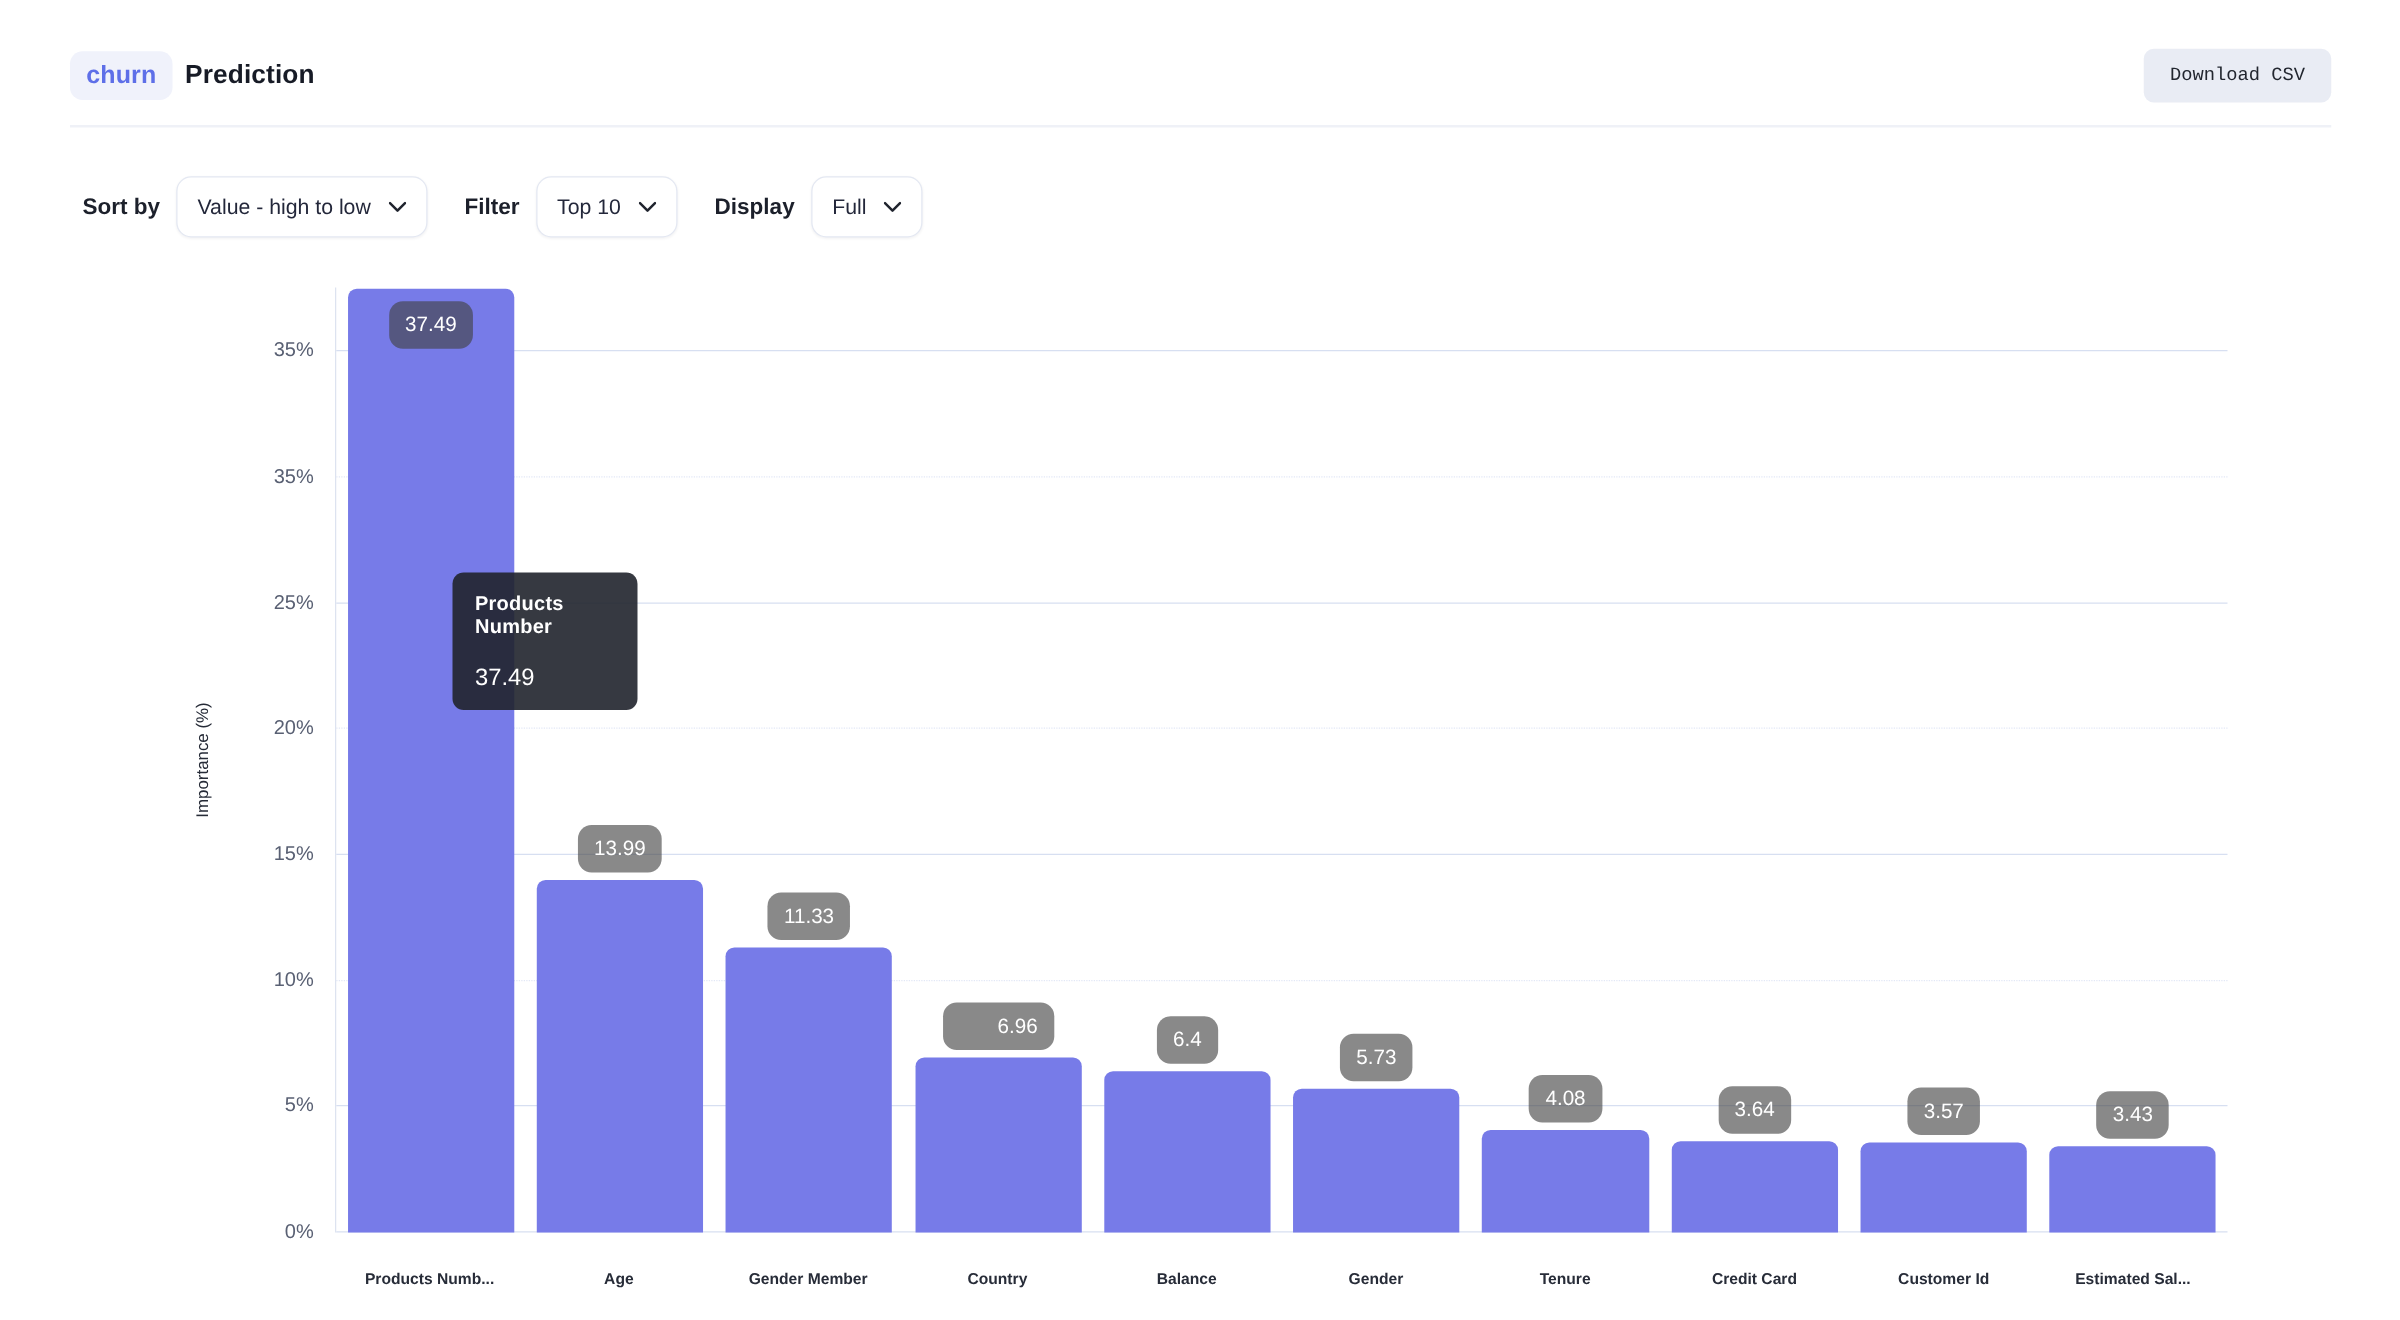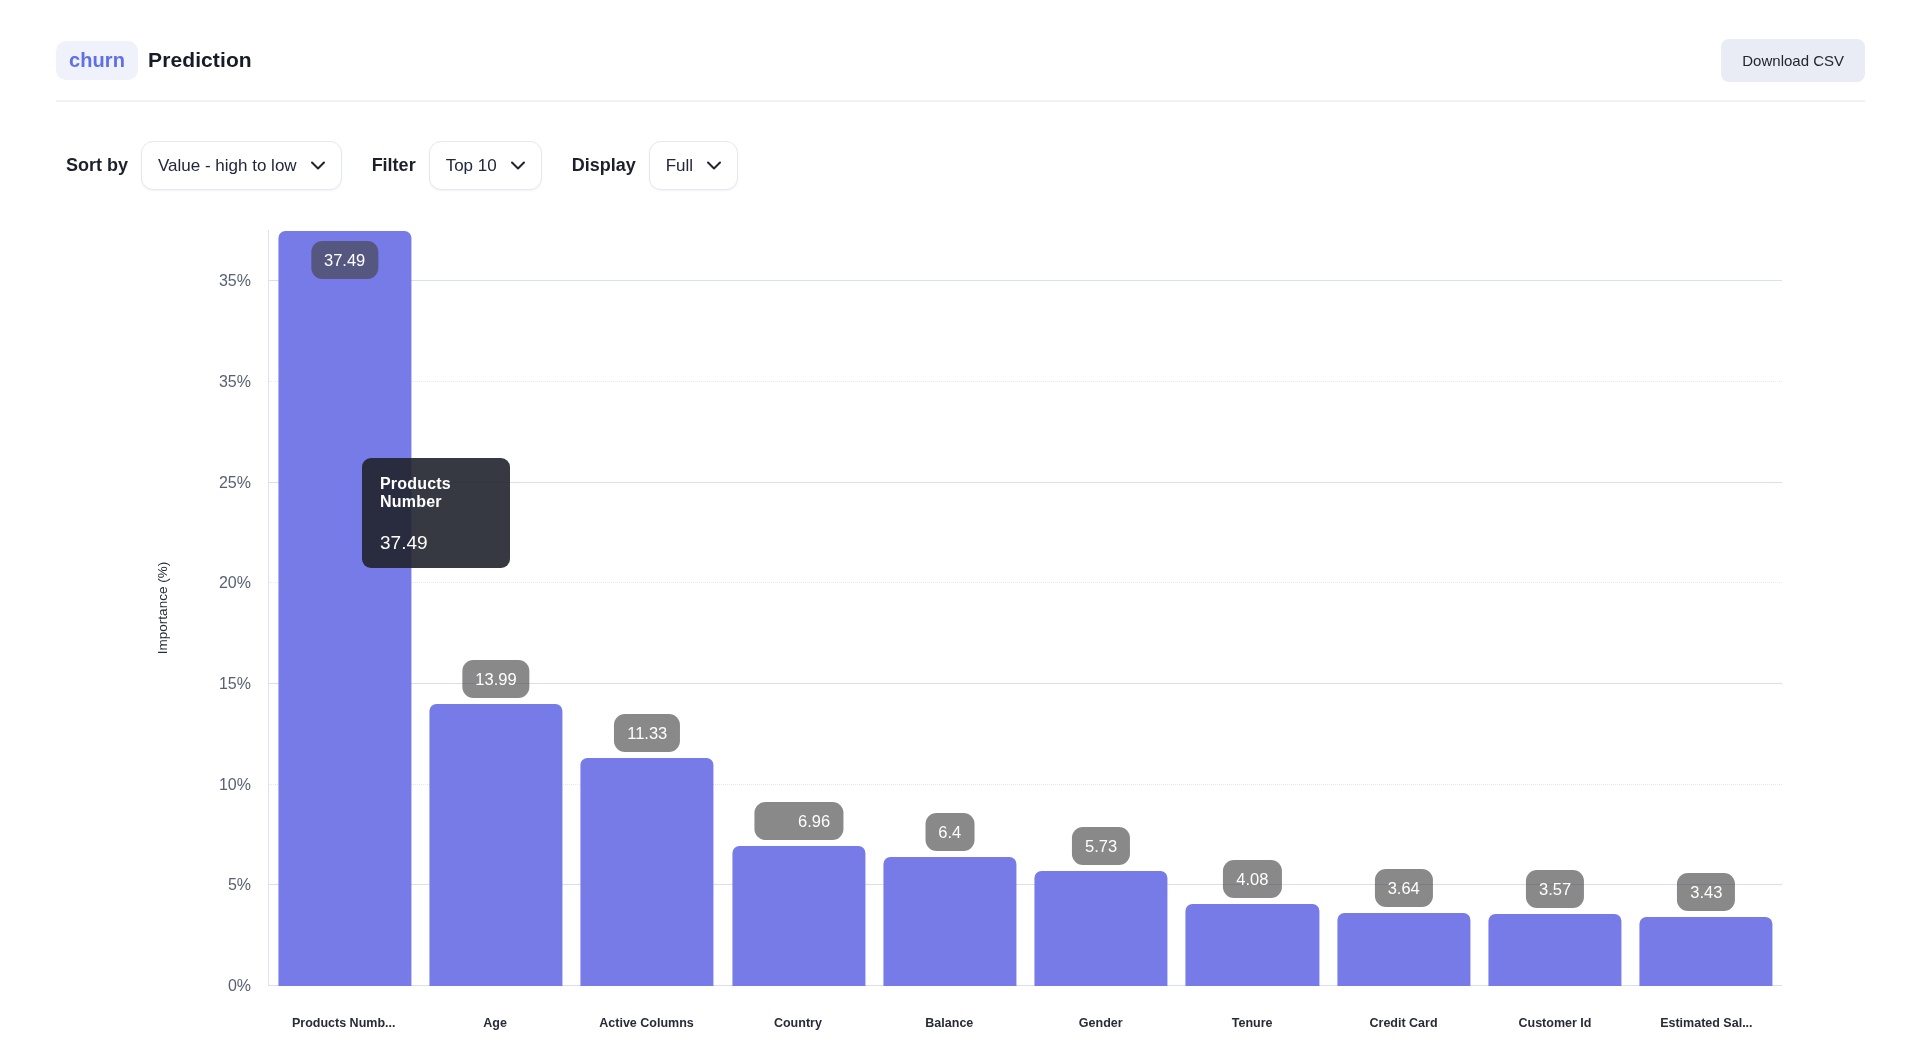--- a/index.html
+++ b/index.html
@@ -9,21 +9,21 @@
     font-family:"Liberation Sans", sans-serif; color:#20242E; overflow:hidden;
   }
   
   .header { position:absolute; left:56px; right:55px; top:36px; height:48px;
             display:flex; align-items:center; justify-content:space-between; }
   .title { display:flex; align-items:center; gap:10px; font-size:21px; font-weight:700; color:#171B26; letter-spacing:.1px; }
   .pill  { background:var(--pill-bg); color:var(--pill-text); font-weight:600;
            padding:8px 13px; border-radius:10px; font-size:20px; }
   .btn   { background:#E9ECF4; color:#22262F; border:none; border-radius:8px;
            padding:13px 21px; font-size:15px; font-weight:500; cursor:pointer;
-           font-family:Liberation Sans, sans-serif; }
+           font-family:Liberation Mono, monospace; }
   .divider { position:absolute; left:56px; right:55px; top:100px; height:2px; background:#EFF1F7; }
   
   .controls { position:absolute; left:66px; top:141px; height:49px; display:flex; align-items:center; }
   .ctl-label { font-size:18px; font-weight:700; color:#1C202B; }
   .dd { display:flex; align-items:center; gap:14px; height:49px; padding:0 16px;
         margin-left:13px; border:1.5px solid #E4E8F2; border-radius:12px; background:#fff;
         font-size:17px; color:#23273A; cursor:pointer; box-shadow:0 1px 2px rgba(23,26,31,.05); }
   .gap { width:30px; }
   .chev { display:inline-flex; }
   
@@ -154,21 +154,21 @@
         </div>
         <div class="slot">
           <div class="bar" style="height: 69.0567px;"></div>
           <div class="badge" style="bottom: 75.0567px;">3.43</div>
         </div>
       </div>
     </div>
   <div class="xlabels">
       <div class="xlabel">Products Numb...</div>
       <div class="xlabel">Age</div>
-      <div class="xlabel">Active Columns</div>
+      <div class="xlabel">Gender Member</div>
       <div class="xlabel">Country</div>
       <div class="xlabel">Balance</div>
       <div class="xlabel">Gender</div>
       <div class="xlabel">Tenure</div>
       <div class="xlabel">Credit Card</div>
       <div class="xlabel">Customer Id</div>
       <div class="xlabel">Estimated Sal...</div>
     </div>
 
   <div class="tooltip">

